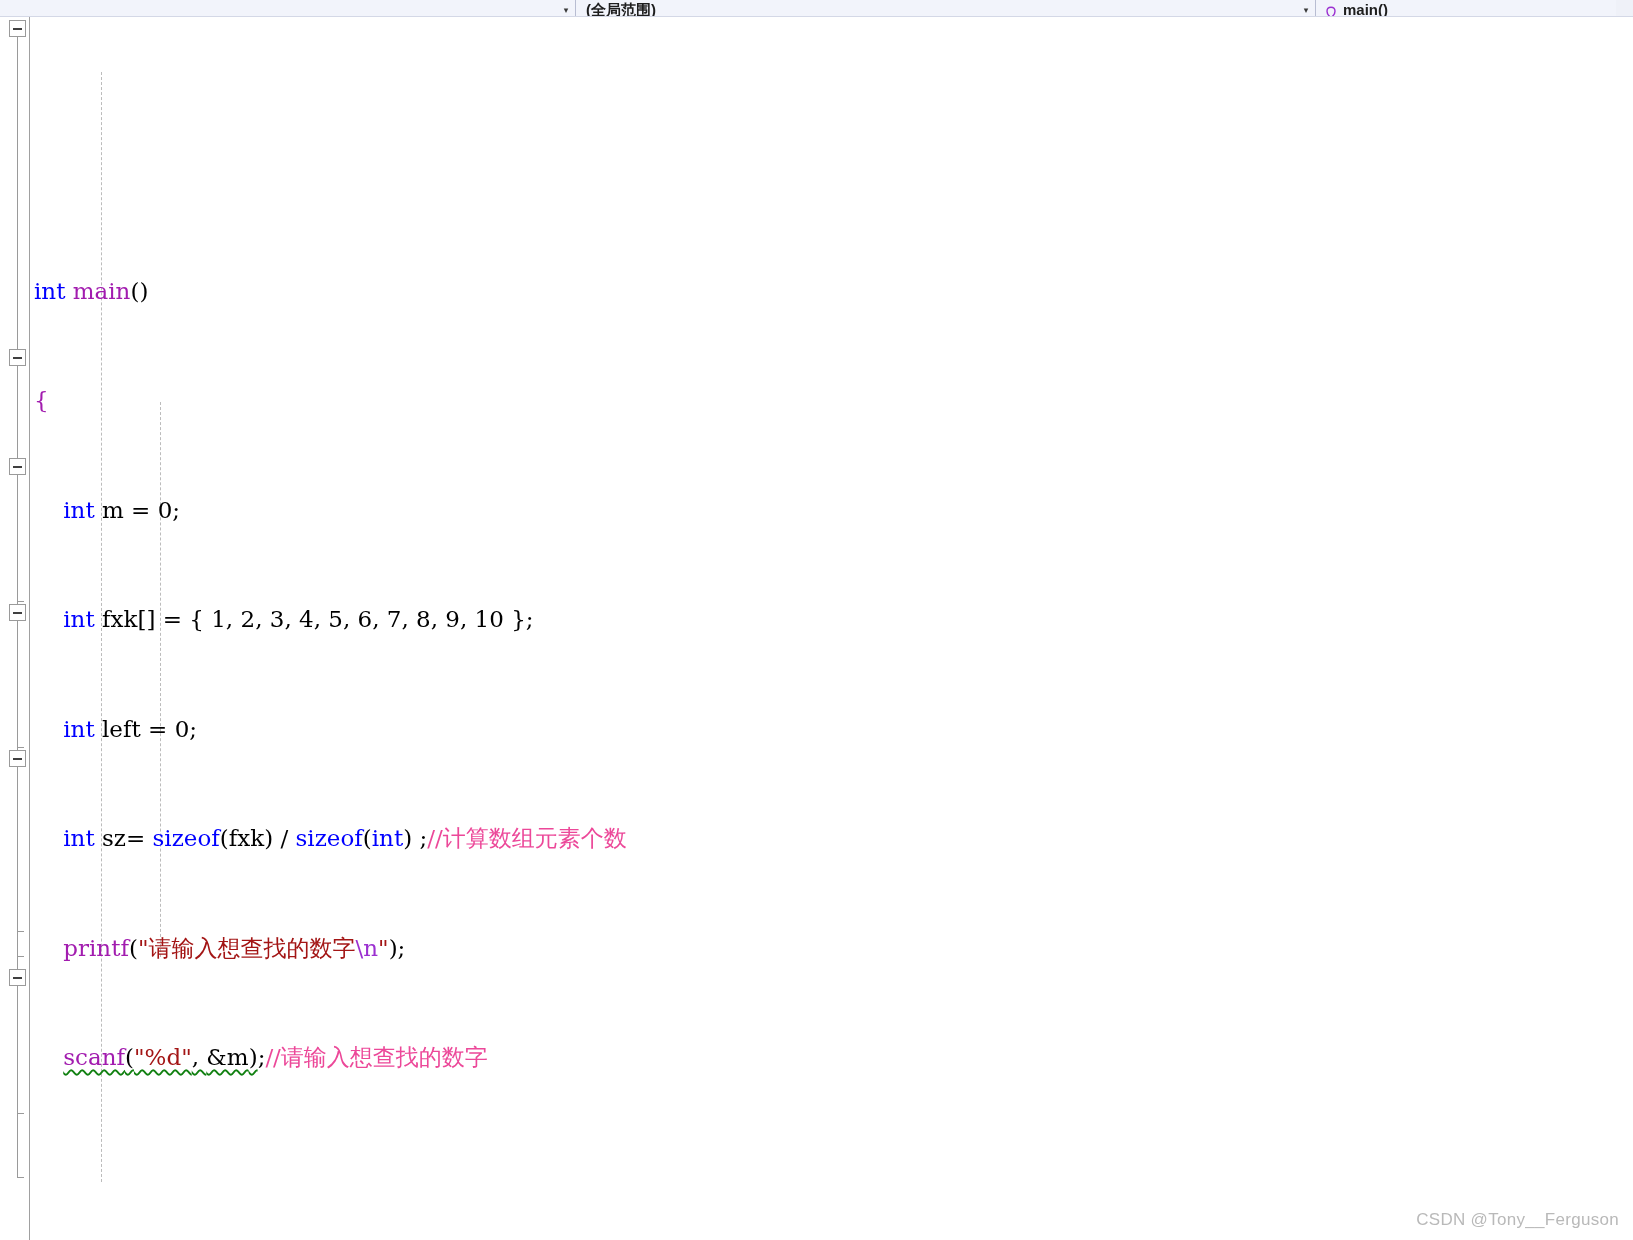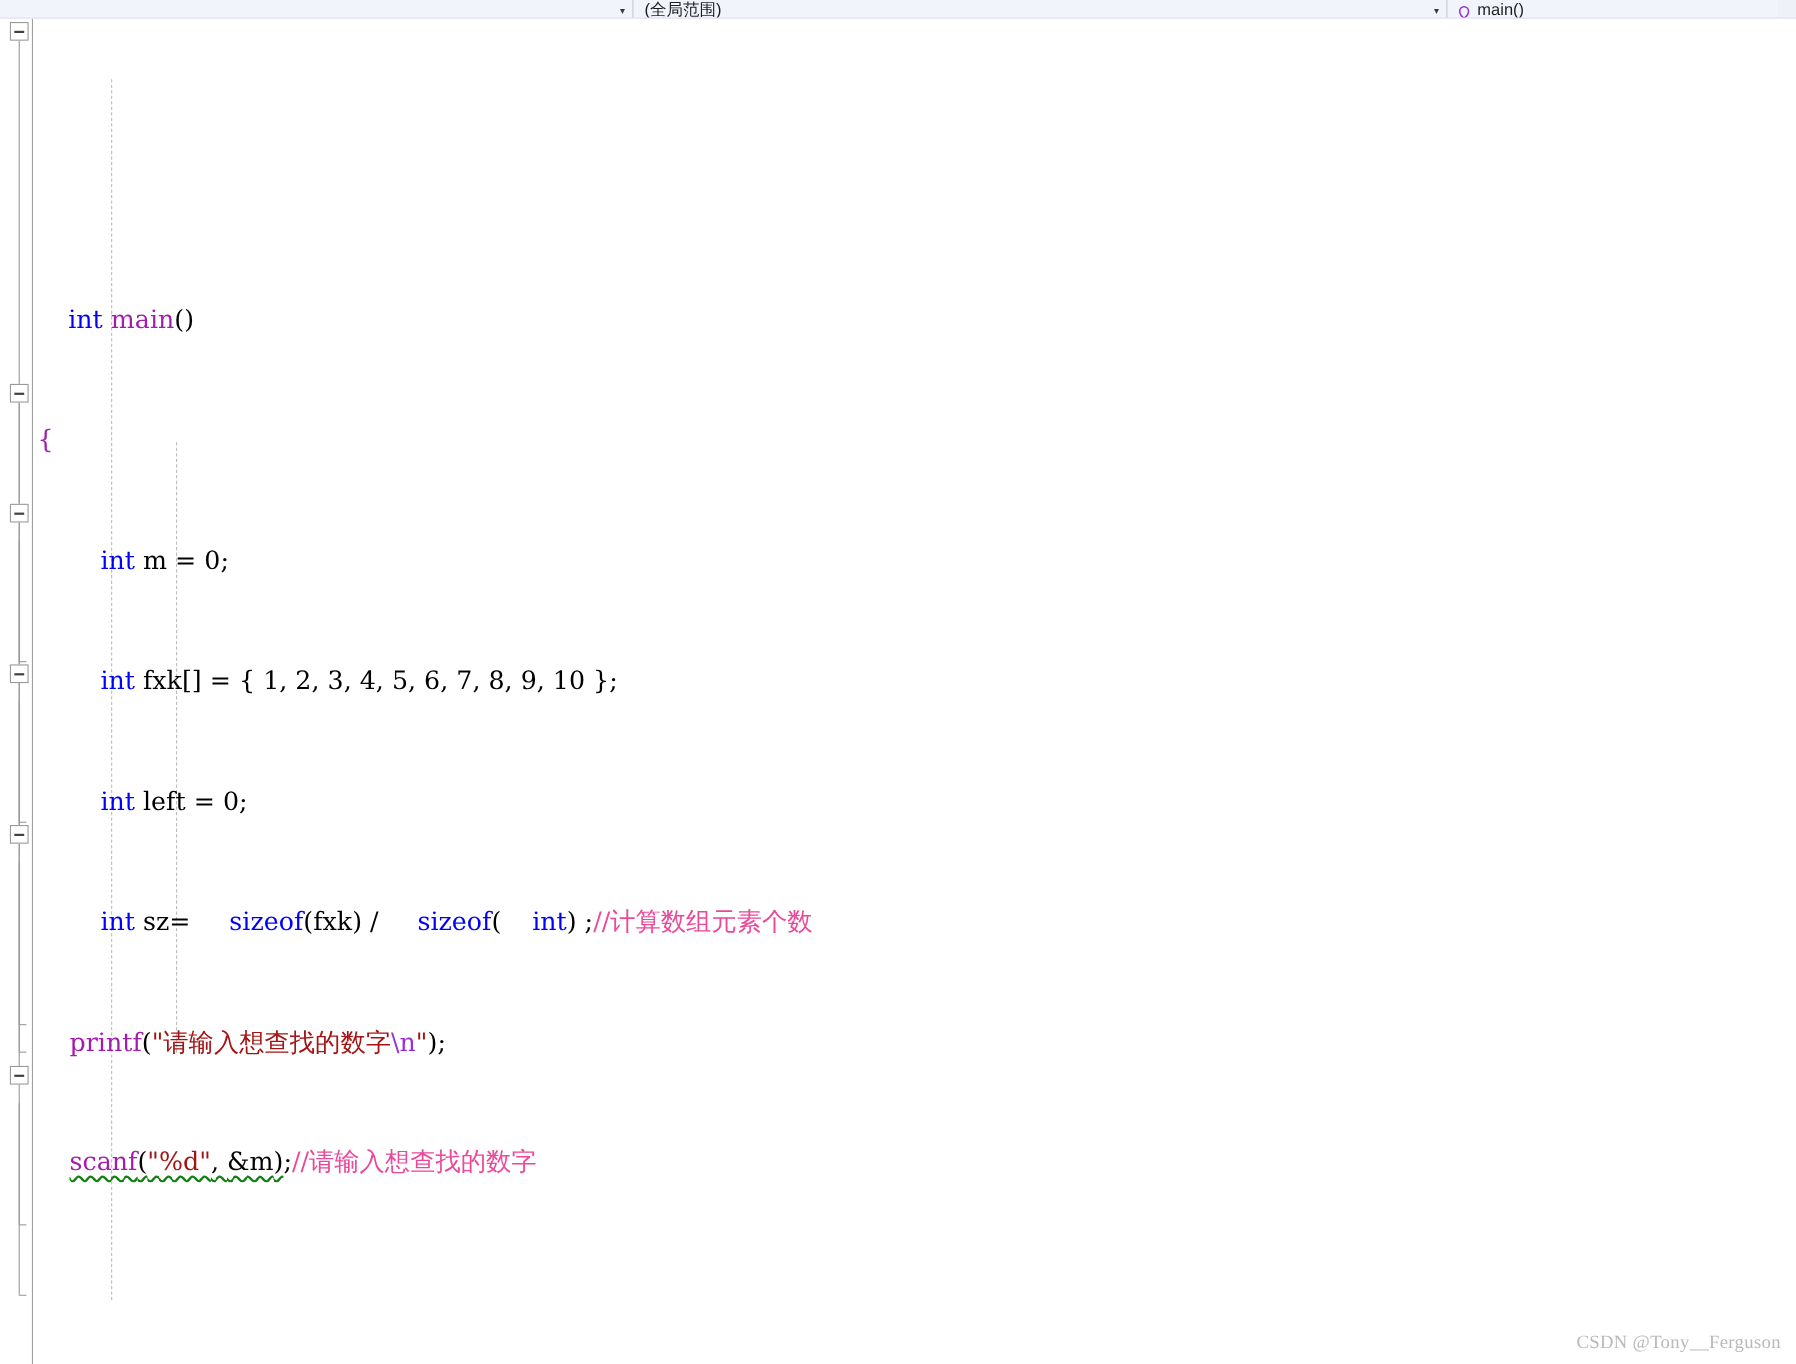--- a/index.html
+++ b/index.html
@@ -26,21 +26,21 @@
     border-right:1px solid #b8bdd2;
     display:flex;align-items:flex-end;
     position:relative;
     box-sizing:border-box;
   }
   #nav-proj{width:576px;border-left:none;}
   #nav-scope{width:740px;}
   #nav-func{width:300px;border-right:none;}
   .nav-text{
     padding-left:10px;line-height:15px;white-space:nowrap;
-    position:relative;top:1px;
+    position:relative;top:1px;font-weight:bold;
   }
   .nav-caret{
     width:18px;height:16px;display:flex;align-items:flex-end;
     justify-content:center;font-size:9px;color:#3a3a3a;
     padding-bottom:1px;
   }
   .nav-spacer{flex:1;}
   .nav-icon{
     display:inline-block;width:14px;height:13px;margin-left:8px;
     position:relative;top:2px;
@@ -75,21 +75,21 @@
     line-height:36.5px;
     white-space:pre;
     color:#000000;
   }
   .line{
     height:36.5px;position:relative;white-space:pre;
     padding-left:4px;
   }
 
   
-  .kw   {color:#0000ff;margin-left:28px;}      
+  .kw   {color:#0000ff;}      
   .id   {color:#000000;}
   .pun  {color:#000000;}
   .num  {color:#000000;}
   .fn   {color:#a21caf;}      
   .str  {color:#a31515;}      
   .esc  {color:#9b30d0;}      
   .cmt  {color:#ec4899;}
 
   .squiggle{
     text-decoration:underline wavy #108010;
@@ -118,21 +118,21 @@
 
   
   .guide{
     position:absolute;top:0;width:0;height:1223px;
     border-left:1px dashed #bcbcbc;
   }
 
   
   #watermark{
     position:absolute;right:14px;bottom:10px;
-    font-family:Liberation Serif, serif;
+    font-family:Liberation Sans, sans-serif;
     font-size:17px;color:#b9b9b9;
     letter-spacing:.3px;
     user-select:none;
     margin-top:20px;
   }
 </style>
 </head>
 <body>
 
 <div id="navbar">

